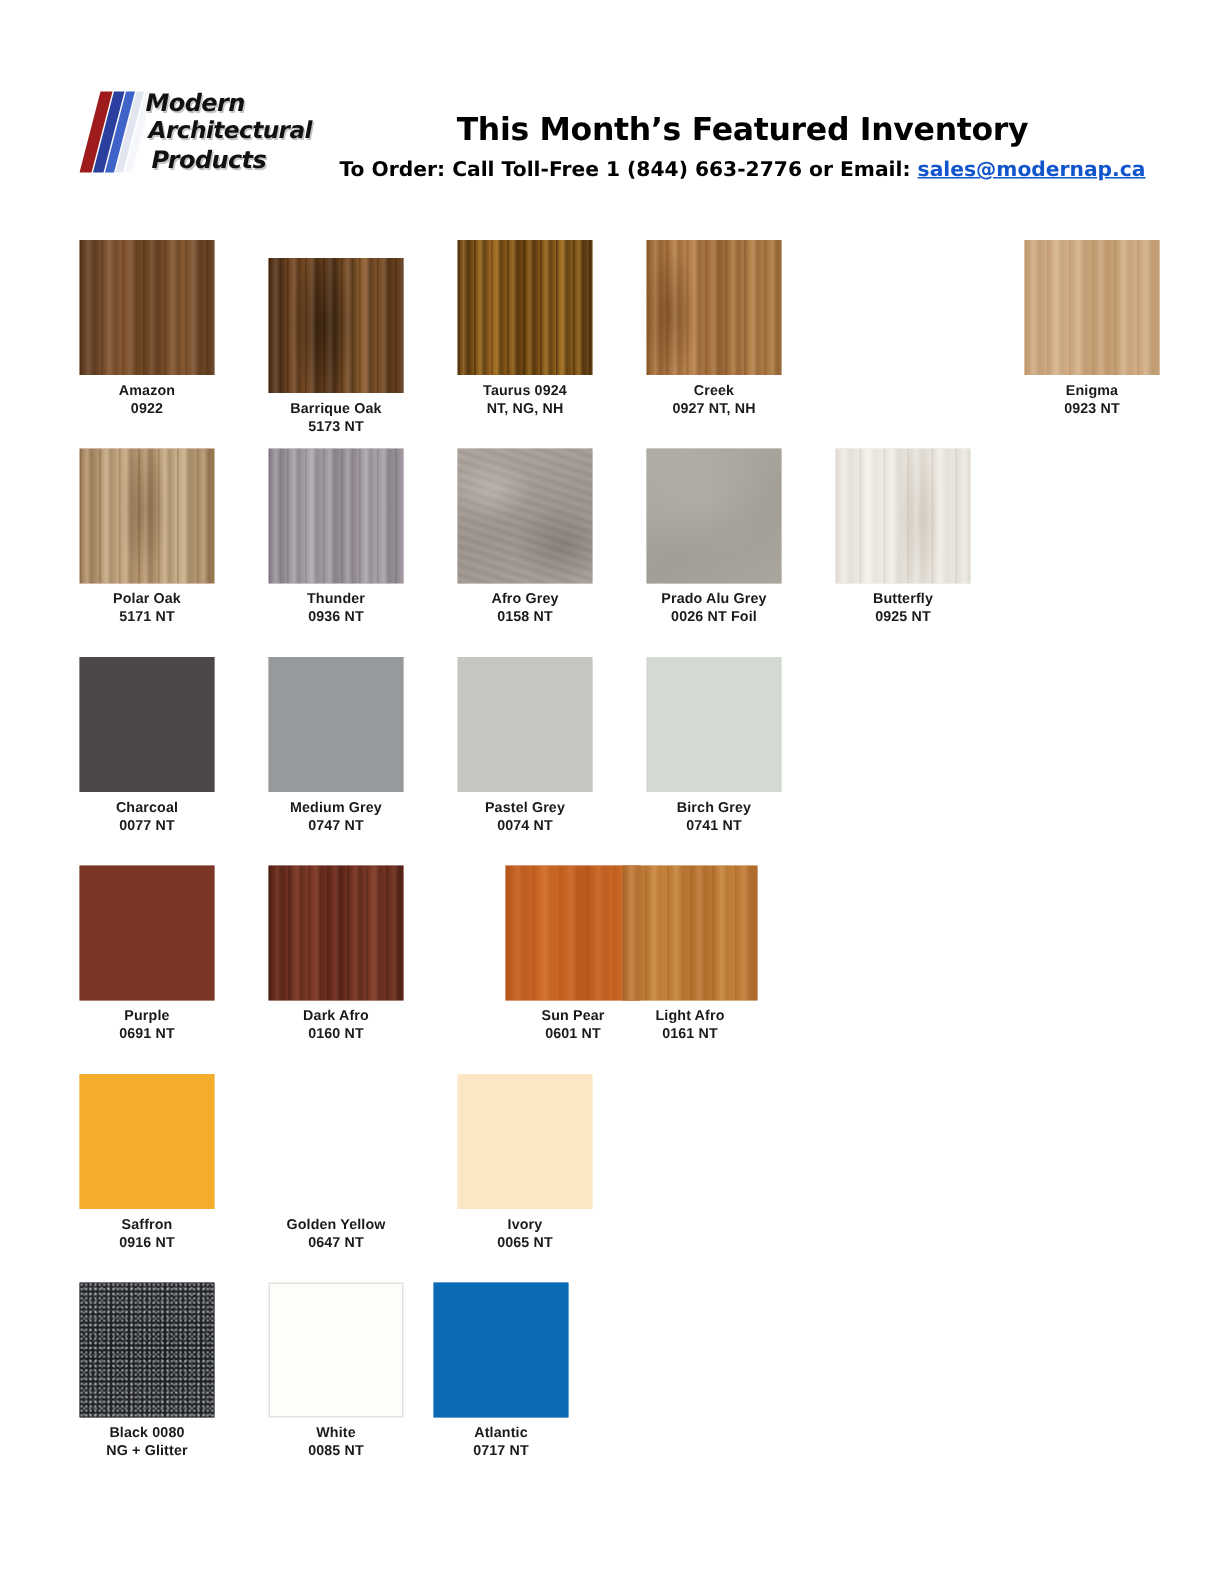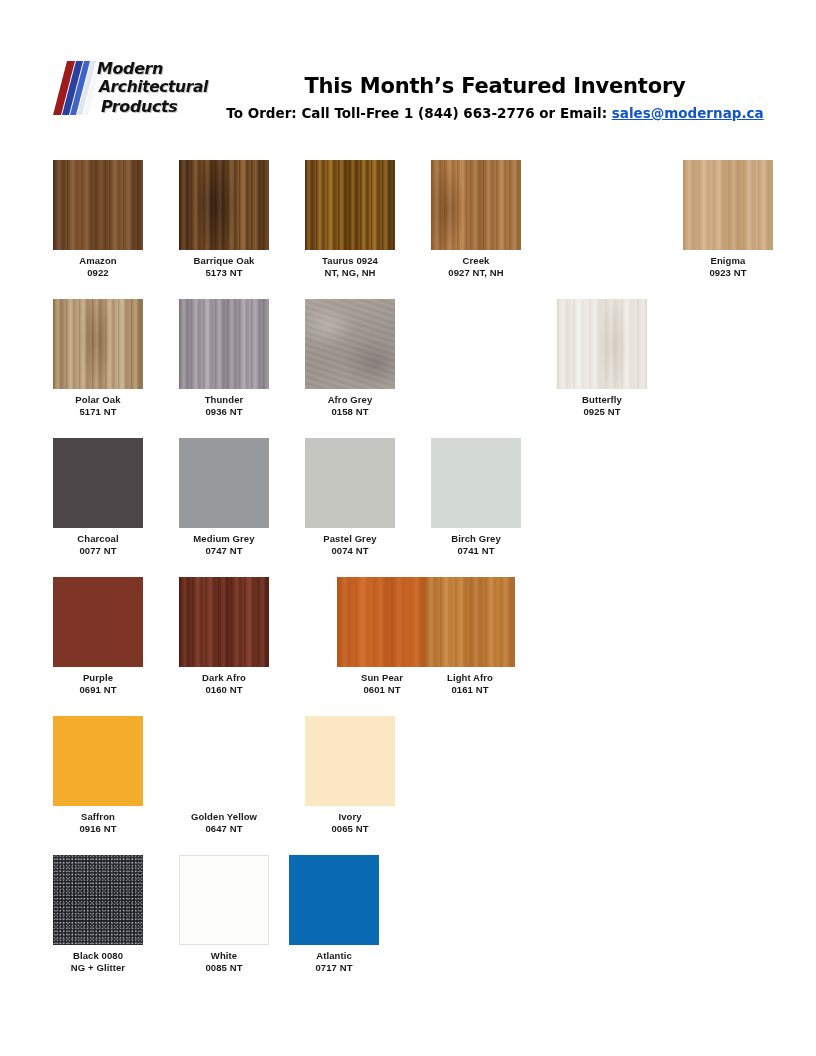--- a/index.html
+++ b/index.html
@@ -164,21 +164,21 @@
     <div class="swatch-row">
       <div class="cell" style="left: 0px;">
         <div class="chip" style="background: rgb(122, 79, 44);">
           <div class="chip-inner" style="background: repeating-linear-gradient(90deg, rgba(0, 0, 0, 0.22) 0px, rgba(0, 0, 0, 0) 3px, rgba(255, 255, 255, 0.1) 6px, rgba(0, 0, 0, 0.16) 10px, rgba(0, 0, 0, 0) 14px), linear-gradient(90deg, rgb(95, 58, 31) 0%, rgb(138, 91, 51) 28%, rgb(107, 66, 31) 52%, rgb(138, 92, 51) 76%, rgb(94, 58, 30) 100%);"></div>
         </div>
         <div class="label">
           <span class="l1">Amazon</span>
           <span class="l2">0922</span>
         </div>
       </div>
-      <div class="cell" style="left: 126px;">
+      <div class="cell" style="left: 126px; margin-top: 12px;">
         <div class="chip" style="background: rgb(111, 70, 36);">
           <div class="chip-inner" style="background: repeating-linear-gradient(90deg, rgba(0, 0, 0, 0.35) 0px, rgba(0, 0, 0, 0) 2px, rgba(255, 255, 255, 0.1) 5px, rgba(0, 0, 0, 0.28) 8px, rgba(0, 0, 0, 0) 12px), radial-gradient(30px 70px at 40% 50%, rgba(0, 0, 0, 0.33), rgba(0, 0, 0, 0) 70%), linear-gradient(90deg, rgb(79, 47, 22) 0%, rgb(124, 78, 38) 22%, rgb(91, 55, 25) 45%, rgb(142, 95, 48) 70%, rgb(90, 54, 24) 100%);"></div>
         </div>
         <div class="label">
           <span class="l1">Barrique Oak</span>
           <span class="l2">5173 NT</span>
         </div>
       </div>
       <div class="cell" style="left: 252px;">
         <div class="chip" style="background: rgb(138, 91, 35);">
@@ -229,20 +229,29 @@
       </div>
       <div class="cell" style="left: 252px;">
         <div class="chip" style="background: rgb(164, 155, 149);">
           <div class="chip-inner" style="background: radial-gradient(40px 30px at 25% 30%, rgba(255, 255, 255, 0.22), rgba(0, 0, 0, 0) 70%), radial-gradient(46px 36px at 78% 72%, rgba(0, 0, 0, 0.16), rgba(0, 0, 0, 0) 72%), repeating-linear-gradient(18deg, rgba(0, 0, 0, 0.05) 0px, rgba(255, 255, 255, 0.05) 3px, rgba(0, 0, 0, 0.04) 6px), linear-gradient(160deg, rgb(173, 164, 157) 0%, rgb(156, 147, 140) 55%, rgb(168, 160, 153) 100%);"></div>
         </div>
         <div class="label">
           <span class="l1">Afro Grey</span>
           <span class="l2">0158 NT</span>
         </div>
       </div>
+      <div class="cell" style="left: 378px;">
+        <div class="chip" style="background: rgb(168, 164, 155);">
+          <div class="chip-inner" style="background: radial-gradient(70px 60px at 40% 35%, rgba(255, 255, 255, 0.1), rgba(0, 0, 0, 0) 75%), linear-gradient(150deg, rgb(176, 172, 163) 0%, rgb(163, 158, 149) 60%, rgb(170, 166, 157) 100%);"></div>
+        </div>
+        <div class="label">
+          <span class="l1">Prado Alu Grey</span>
+          <span class="l2">0026 NT Foil</span>
+        </div>
+      </div>
       <div class="cell" style="left: 504px;">
         <div class="chip" style="background: rgb(230, 226, 219);">
           <div class="chip-inner" style="background: repeating-linear-gradient(90deg, rgba(170, 160, 145, 0.22) 0px, rgba(0, 0, 0, 0) 3px, rgba(255, 255, 252, 0.3) 6px, rgba(170, 160, 145, 0.12) 10px, rgba(0, 0, 0, 0) 16px), radial-gradient(20px 62px at 62% 52%, rgba(170, 158, 142, 0.28), rgba(0, 0, 0, 0) 72%), linear-gradient(90deg, rgb(233, 229, 222) 0%, rgb(242, 239, 233) 30%, rgb(227, 222, 213) 58%, rgb(238, 234, 227) 82%, rgb(230, 226, 218) 100%);"></div>
         </div>
         <div class="label">
           <span class="l1">Butterfly</span>
           <span class="l2">0925 NT</span>
         </div>
       </div>
     </div>
@@ -305,21 +314,21 @@
       </div>
       <div class="cell" style="left: 252px; padding-left: 32px;">
         <div class="chip" style="background: rgb(197, 95, 34);">
           <div class="chip-inner" style="background: repeating-linear-gradient(90deg, rgba(110, 40, 10, 0.14) 0px, rgba(0, 0, 0, 0) 4px, rgba(255, 200, 150, 0.12) 8px, rgba(110, 40, 10, 0.08) 12px, rgba(0, 0, 0, 0) 18px), linear-gradient(90deg, rgb(189, 90, 30) 0%, rgb(207, 106, 39) 32%, rgb(191, 91, 30) 58%, rgb(203, 103, 37) 82%, rgb(189, 90, 30) 100%);"></div>
         </div>
         <div class="label">
           <span class="l1">Sun Pear</span>
           <span class="l2">0601 NT</span>
         </div>
       </div>
-      <div class="cell" style="left: 372px;">
+      <div class="cell" style="left: 362px;">
         <div class="chip" style="background: rgb(192, 122, 54);">
           <div class="chip-inner" style="background: repeating-linear-gradient(90deg, rgba(120, 55, 15, 0.22) 0px, rgba(0, 0, 0, 0) 3px, rgba(255, 215, 170, 0.18) 6px, rgba(120, 55, 15, 0.12) 10px, rgba(0, 0, 0, 0) 15px), linear-gradient(90deg, rgb(179, 112, 47) 0%, rgb(200, 135, 63) 30%, rgb(180, 113, 47) 56%, rgb(197, 132, 60) 80%, rgb(176, 109, 45) 100%);"></div>
         </div>
         <div class="label">
           <span class="l1">Light Afro</span>
           <span class="l2">0161 NT</span>
         </div>
       </div>
     </div>
     <div class="swatch-row">

